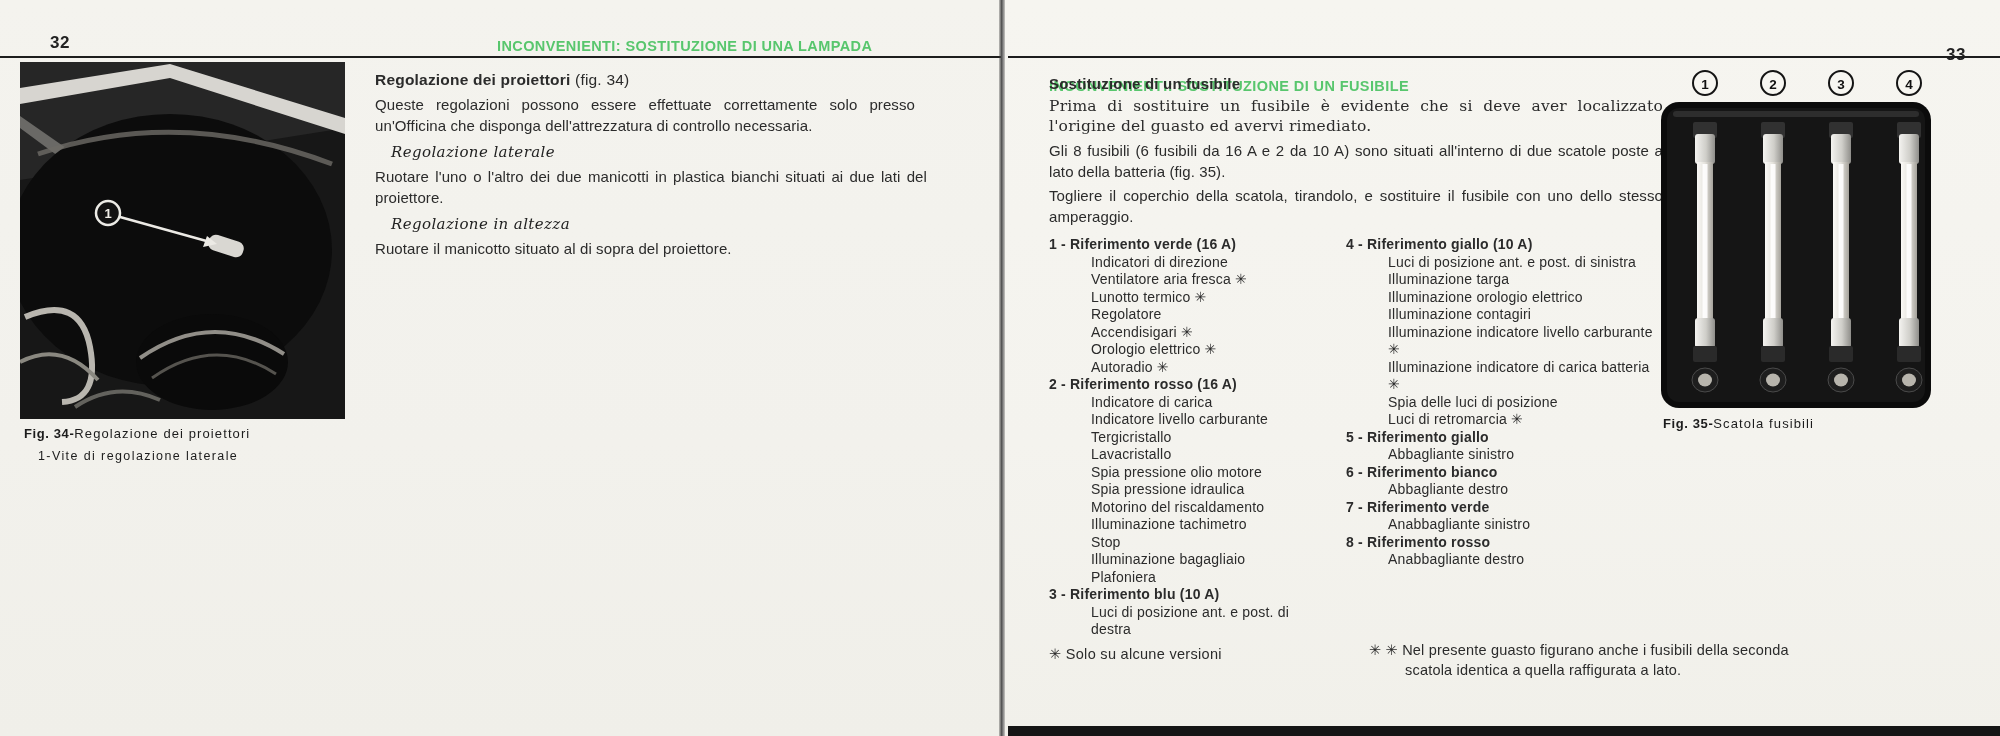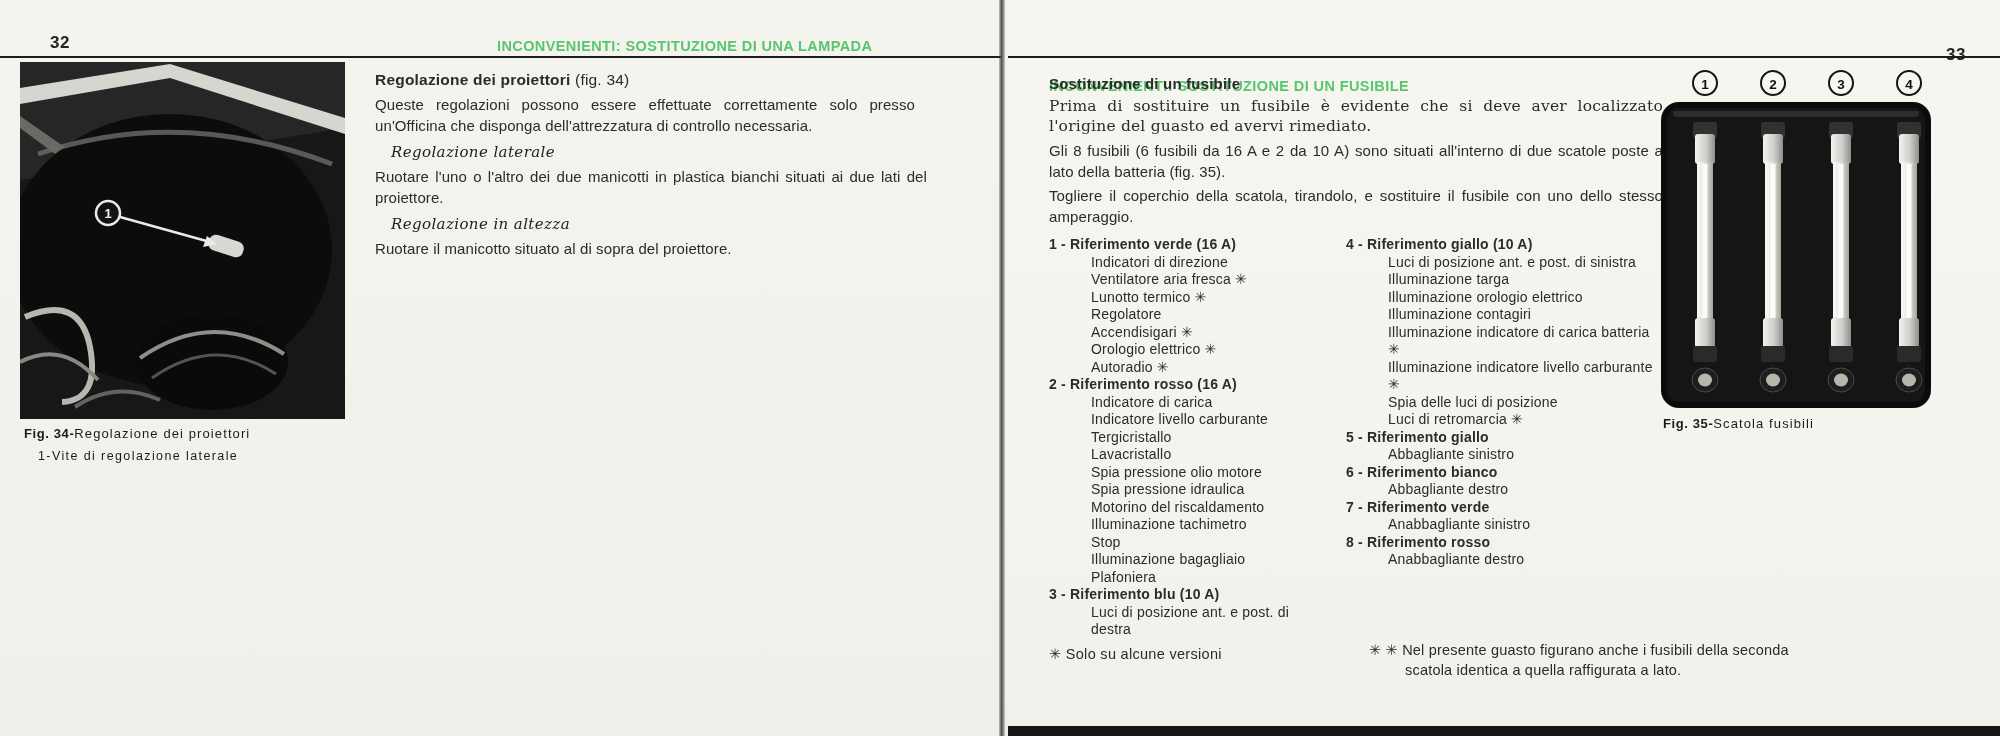--- a/index.html
+++ b/index.html
@@ -149,22 +149,22 @@
           <div class="fitem">Luci di posizione ant. e post. di destra</div>
         </div>
       </div>
     <div class="fcol fcol2">
         <div class="fgroup">
           <div class="fhead">4 - Riferimento giallo (10 A)</div>
           <div class="fitem">Luci di posizione ant. e post. di sinistra</div>
           <div class="fitem">Illuminazione targa</div>
           <div class="fitem">Illuminazione orologio elettrico</div>
           <div class="fitem">Illuminazione contagiri</div>
+          <div class="fitem">Illuminazione indicatore livello carburante ✳</div>
           <div class="fitem">Illuminazione indicatore di carica batteria ✳</div>
-          <div class="fitem">Illuminazione indicatore livello carburante ✳</div>
           <div class="fitem">Spia delle luci di posizione</div>
           <div class="fitem">Luci di retromarcia ✳</div>
         </div>
         <div class="fgroup">
           <div class="fhead">5 - Riferimento giallo</div>
           <div class="fitem">Abbagliante sinistro</div>
         </div>
         <div class="fgroup">
           <div class="fhead">6 - Riferimento bianco</div>
           <div class="fitem">Abbagliante destro</div>

